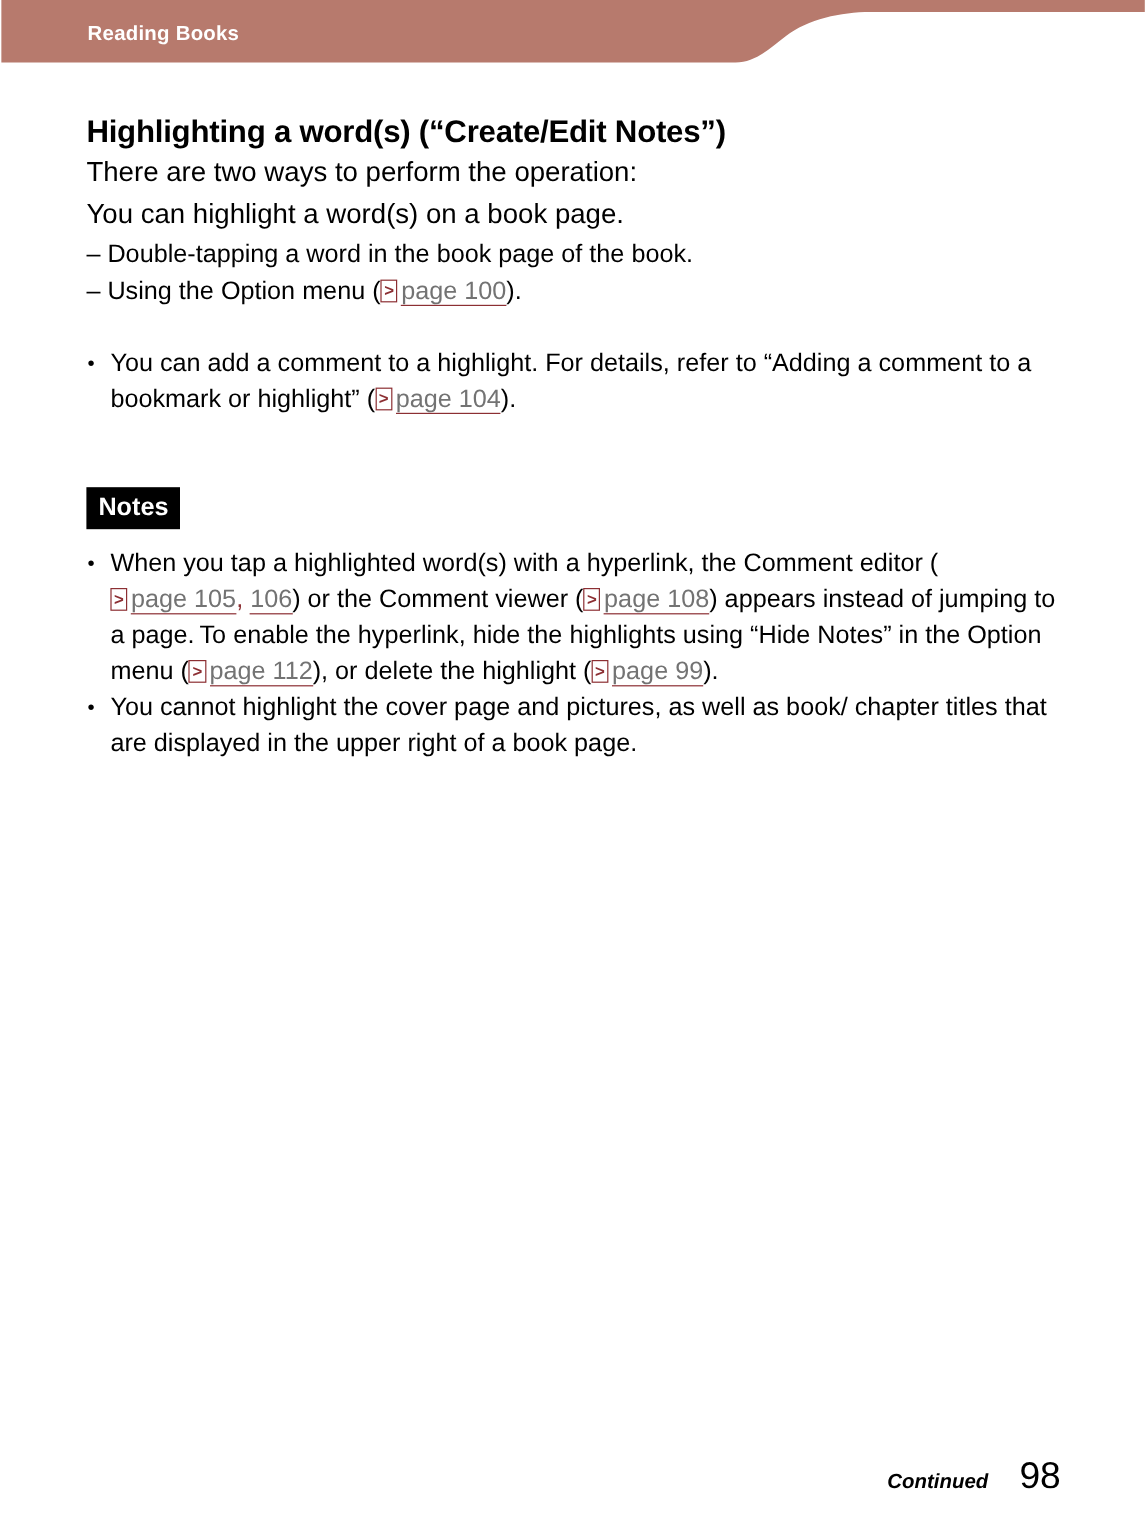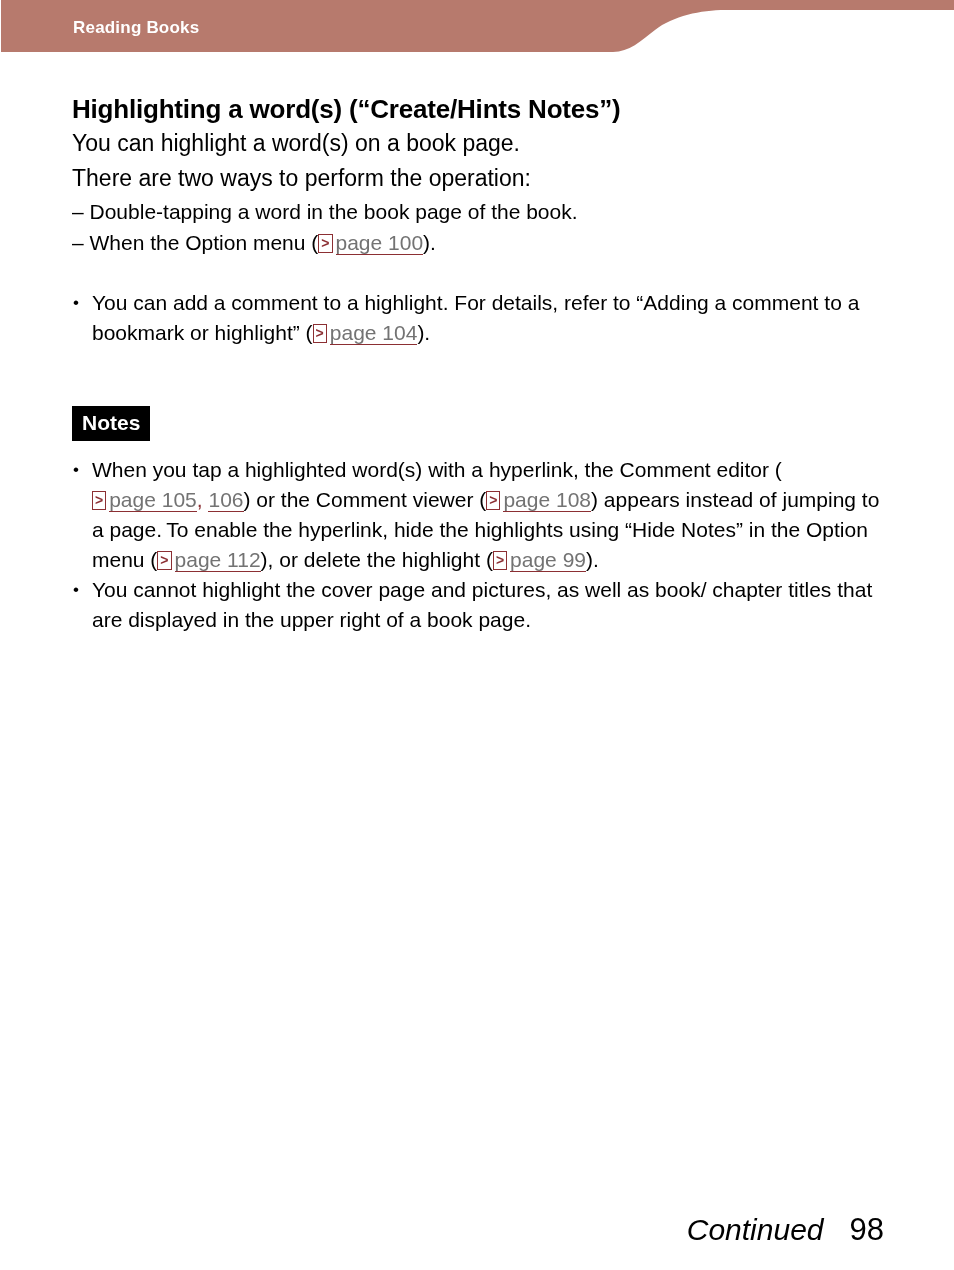--- a/index.html
+++ b/index.html
@@ -141,49 +141,49 @@
   
   #footer {
     position: absolute;
     right: 70px;
     bottom: 22px;
     display: flex;
     align-items: baseline;
     gap: 26px;
   }
   #footer-continued {
-    font-size: 30px;
-    font-weight: normal;
+    font-size: 17px;
+    font-weight: bold;
     font-style: italic;
   }
   #footer-pagenum {
     font-size: 31px;
     font-weight: normal;
   }
 </style>
 </head>
 <body>
 
 <div id="header-band">
   <svg viewBox="0 0 954 56" preserveAspectRatio="none">
     <path d="M0,0 H954 V10 H724 C700,10 672,16 654,30 C640,41 628,52 612,52 H0 Z" fill="#B77A6D"></path>
   </svg>
   <div id="header-title">Reading Books</div>
 </div>
 
 <div id="content">
 
-  <h1 id="section-heading">Highlighting a word(s) (“Create/Hints Notes”)</h1>
-
+  <h1 id="section-heading">Highlighting a word(s) (“Create/Edit Notes”)</h1>
+
+  <p class="lead">There are two ways to perform the operation:</p>
   <p class="lead">You can highlight a word(s) on a book page.</p>
-  <p class="lead">There are two ways to perform the operation:</p>
 
   <p class="dash-line">– Double-tapping a word in the book page of the book.</p>
 
-  <p class="dash-line"><span>– When the Option menu (</span><span class="pageref"><span class="refbox">&gt;</span><span class="reftext">page 100</span></span><span>).</span></p>
+  <p class="dash-line"><span>– Using the Option menu (</span><span class="pageref"><span class="refbox">&gt;</span><span class="reftext">page 100</span></span><span>).</span></p>
 
   <div class="gap-md"></div>
 
 
   <ul class="bullets">
     <li><span>You can add a comment to a highlight. For details, refer to “Adding a comment to a bookmark or highlight” (</span><span class="pageref"><span class="refbox">&gt;</span><span class="reftext">page 104</span></span><span>).</span></li>
 
   </ul>
 
   <div class="gap-lg"></div>

